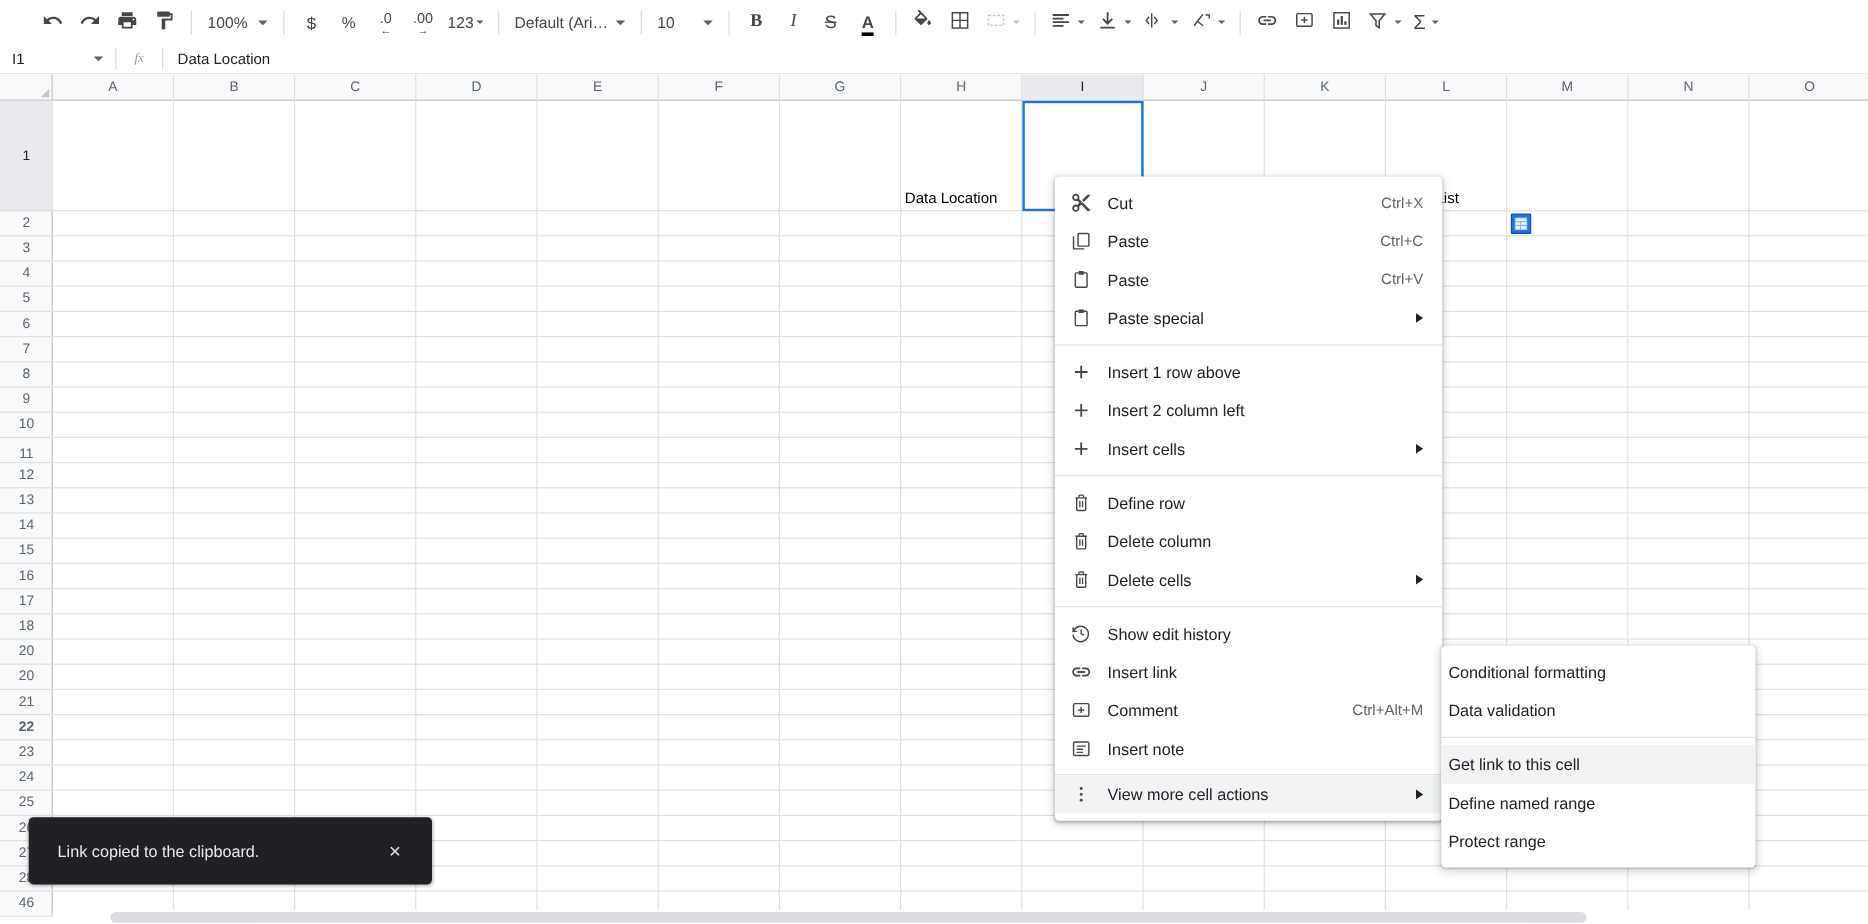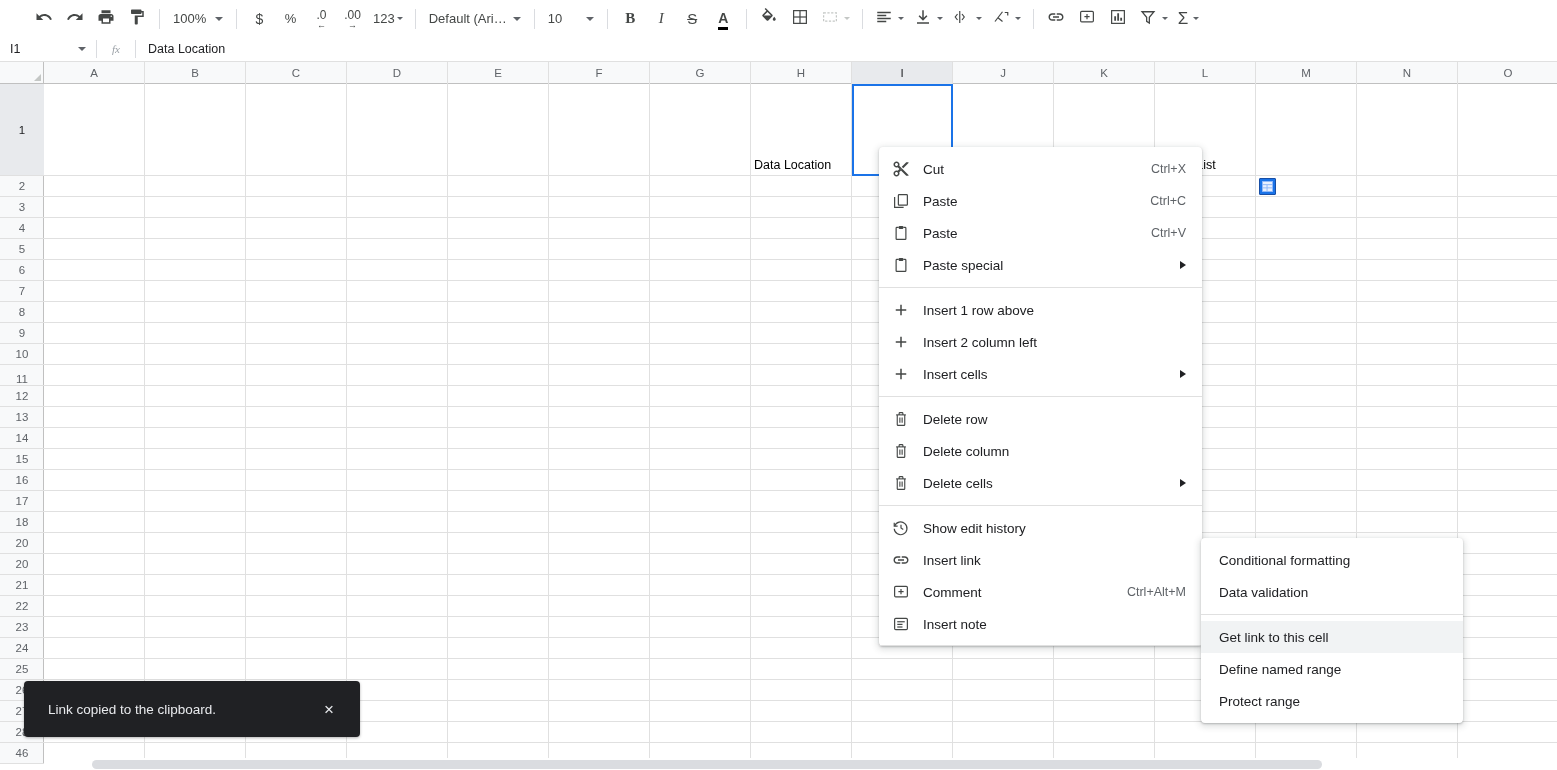--- a/index.html
+++ b/index.html
@@ -181,21 +181,21 @@
 
   
   .submenu {
     position: absolute; left: 1201px; top: 538px; width: 262px;
     background: #fff; border-radius: 4px;
     box-shadow: 0 2px 6px 2px rgba(60,64,67,.15), 0 1px 2px 0 rgba(60,64,67,.30);
     padding: 6px 0; z-index: 50;
   }
   .smi {
     height: 32px; display: flex; align-items: center;
-    padding-left: 18px; font-size: 13.5px; color: #202124; cursor: pointer;
+    padding-left: 6px; font-size: 13.5px; color: #202124; cursor: pointer;
   }
   .smi.active { background: #f1f3f4; }
 
   
   .toast {
     position: absolute; left: 24px; top: 681px; width: 336px; height: 56px;
     background: #202124; border-radius: 4px;
     display: flex; align-items: center; justify-content: space-between;
     padding: 0 20px 0 24px; color: #e8eaed; font-size: 13.5px;
     box-shadow: 0 1px 3px rgba(0,0,0,.3);
@@ -523,21 +523,21 @@
         </div>
         <div class="rh" style="height: 21px;">
           <span>20</span>
         </div>
         <div class="rh" style="height: 21px;">
           <span>20</span>
         </div>
         <div class="rh" style="height: 21px;">
           <span>21</span>
         </div>
-        <div class="rh" style="height: 21px;">
+        <div class="rh" style="height: 21px; font-weight: bold;">
           <span>22</span>
         </div>
         <div class="rh" style="height: 21px;">
           <span>23</span>
         </div>
         <div class="rh" style="height: 21px;">
           <span>24</span>
         </div>
         <div class="rh" style="height: 21px;">
           <span>25</span>
@@ -692,21 +692,21 @@
       <div>
         <div class="mi">
           <span class="ic">
             <svg width="18" height="18" viewBox="0 0 24 24" fill="none" stroke="currentColor" stroke-width="1.5">
               <path d="M5.5 6.5h13"></path>
               <path d="M7 6.5v13a1 1 0 0 0 1 1h8a1 1 0 0 0 1-1v-13"></path>
               <path d="M9.5 6.5v-2a1 1 0 0 1 1-1h3a1 1 0 0 1 1 1v2"></path>
               <path d="M10.5 10v7M13.5 10v7"></path>
             </svg>
           </span>
-          <span class="lbl">Delete row</span>
+          <span class="lbl">Define row</span>
         </div>
         <div class="mi">
           <span class="ic">
             <svg width="18" height="18" viewBox="0 0 24 24" fill="none" stroke="currentColor" stroke-width="1.5">
               <path d="M5.5 6.5h13"></path>
               <path d="M7 6.5v13a1 1 0 0 0 1 1h8a1 1 0 0 0 1-1v-13"></path>
               <path d="M9.5 6.5v-2a1 1 0 0 1 1-1h3a1 1 0 0 1 1 1v2"></path>
               <path d="M10.5 10v7M13.5 10v7"></path>
             </svg>
           </span>
@@ -762,20 +762,33 @@
               <rect x="3.5" y="4.5" width="17" height="15" rx="1.5"></rect>
               <line x1="7" y1="9" x2="17" y2="9"></line>
               <line x1="7" y1="12.5" x2="14" y2="12.5"></line>
               <line x1="7" y1="16" x2="14" y2="16"></line>
             </svg>
           </span>
           <span class="lbl">Insert note</span>
         </div>
       </div>
       <div class="msep tight"></div>
+      <div class="ctx-foot">
+        <div class="mi active">
+          <span class="ic">
+            <svg width="18" height="18" viewBox="0 0 24 24" fill="currentColor">
+              <circle cx="12" cy="5.5" r="1.6"></circle>
+              <circle cx="12" cy="12" r="1.6"></circle>
+              <circle cx="12" cy="18.5" r="1.6"></circle>
+            </svg>
+          </span>
+          <span class="lbl">View more cell actions</span>
+          <span class="arr"></span>
+        </div>
+      </div>
     </div>
 
   <div class="submenu" id="submenu">
       <div class="smi">
         <span>Conditional formatting</span>
       </div>
       <div class="smi">
         <span>Data validation</span>
       </div>
       <div class="msep"></div>

